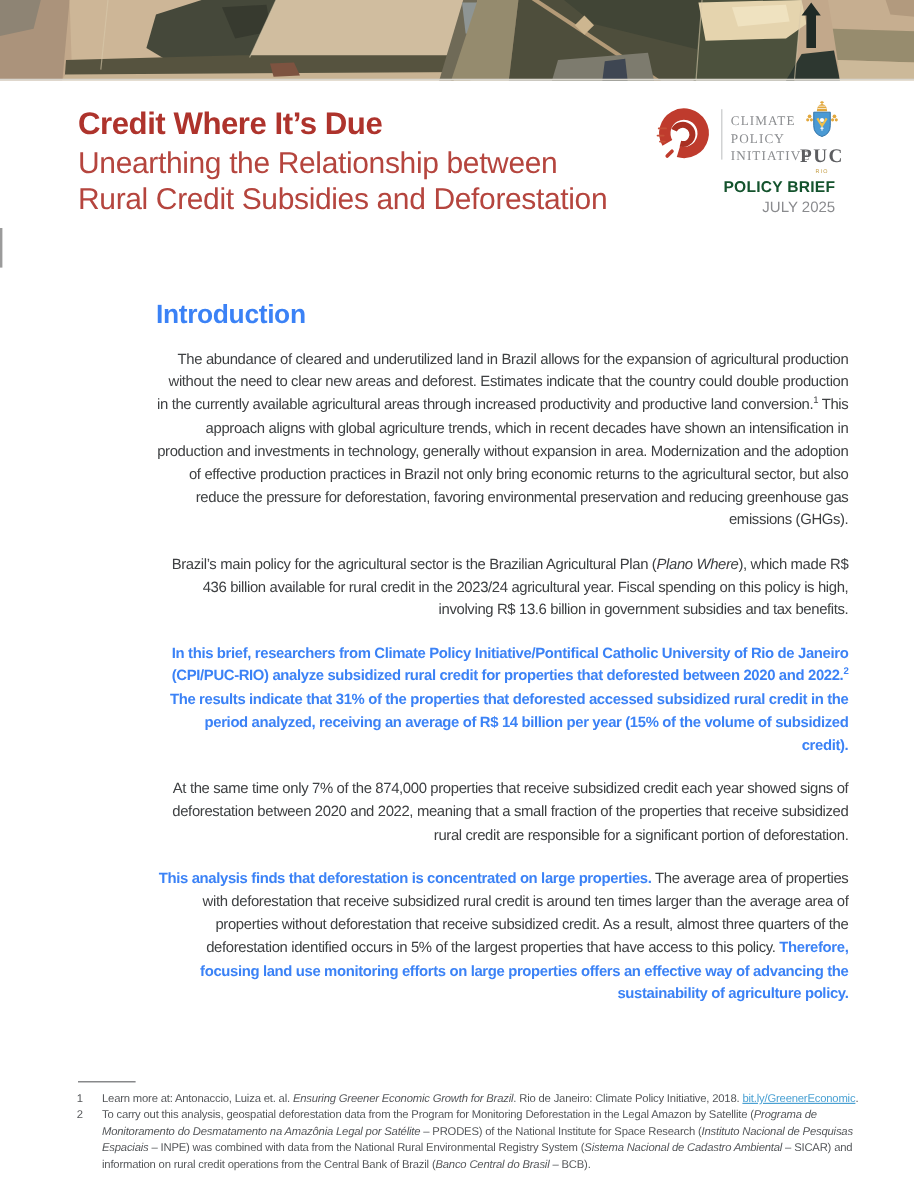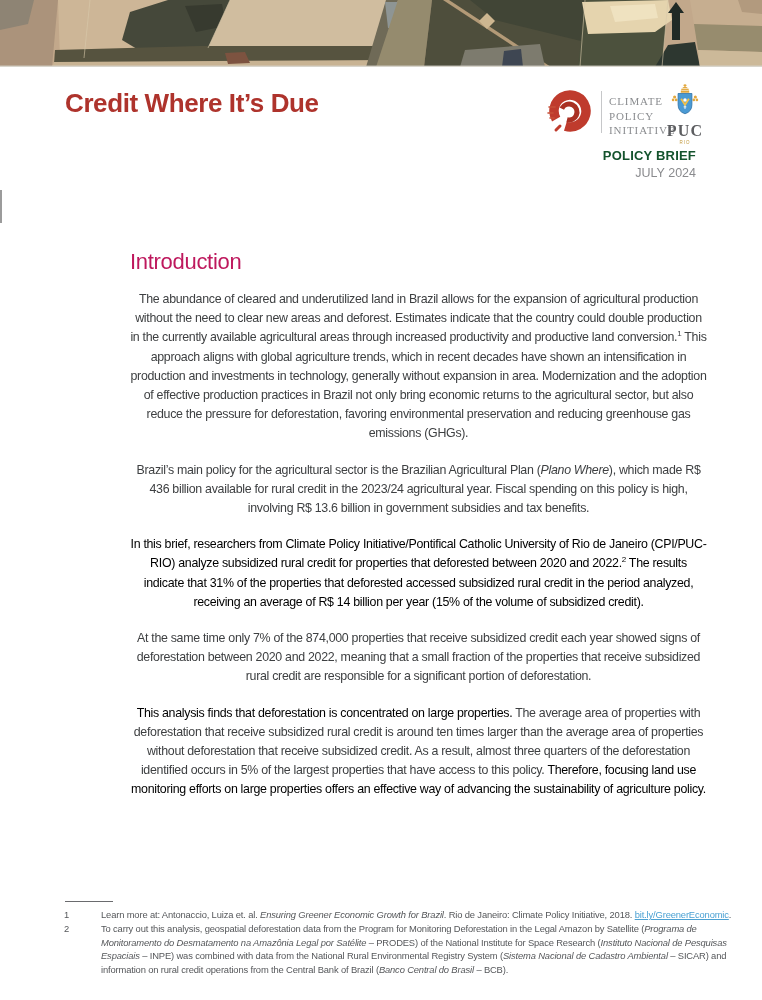--- a/index.html
+++ b/index.html
@@ -34,32 +34,32 @@
   .puc svg { display:block; margin:0 auto; }
   .puc-label { font-family:"Liberation Serif", serif; font-weight:bold; font-size:16px; letter-spacing:1.2px; color:#5c5d60; margin-top:0px; }
   .puc-sub { font-size:4.5px; letter-spacing:1px; color:#c2993d; }
 
   .meta { position:absolute; right:66px; top:148px; text-align:right; }
   .meta-type { font-size:13px; font-weight:bold; color:#14532d; letter-spacing:0.2px; }
   .meta-date { font-size:12.5px; color:#8a8b8e; margin-top:3px; }
 
   
   .main { position:absolute; left:130px; top:249px; width:577px; }
-  .section-heading { margin:0 0 15px 0; font-size:22px; line-height:26px; font-weight:normal; color:#be185d; letter-spacing:-0.3px; }
-  .main p { margin:0 0 17px 0; font-size:12.4px; letter-spacing:-0.3px; line-height:19.2px; color:#3e4042; text-align:center; }
-  .main p .b { font-weight:normal; color:#000000; }
+  .section-heading { margin:0 0 15px 0; font-size:22px; line-height:26px; font-weight:bold; color:#3b82f6; letter-spacing:-0.3px; }
+  .main p { margin:0 0 17px 0; font-size:12.4px; letter-spacing:-0.3px; line-height:19.2px; color:#3e4042; text-align:right; }
+  .main p .b { font-weight:bold; color:#3b82f6; }
   .main p .i { font-style:italic; }
   .sup { font-size:8px; vertical-align:super; line-height:0; }
 
   
   .footnotes { position:absolute; left:64px; top:901px; width:668px; color:#55575a; }
   .fn-rule { width:48px; height:0; border-top:1.4px solid #6a6b6e; margin:0 0 6px 1px; }
   .fn { display:flex; font-size:9.4px; letter-spacing:-0.15px; line-height:13.8px; }
   .fn-num { flex:0 0 21px; }
-  .fn-text { flex:1;margin-left:16px; }
+  .fn-text { flex:1; }
   .fn .i { font-style:italic; }
   a.link { color:#4ba1d3; text-decoration:underline; cursor:pointer; }
 </style>
 </head>
 <body>
 
 <div class="page">
 
   <div class="banner">
     <svg viewBox="0 0 762 67" preserveAspectRatio="none">
@@ -94,20 +94,24 @@
       <path d="M230,0 L208,48 M585,0 L580,67 M668,0 L662,67 M90,0 L84,58" stroke="#d8c9ab" stroke-width="1" fill="none" opacity="0.6"></path>
       <rect y="65.6" width="762" height="1.4" fill="#d8d5cc"></rect>
     </svg>
   </div>
 
   <div class="edge-tick"></div>
 
   <header>
     <div class="title-block">
       <h1 class="page-title">Credit Where It’s Due</h1>
+      <div class="page-subtitle">
+        <span>Unearthing the Relationship between</span><br>
+        <span>Rural Credit Subsidies and Deforestation</span>
+      </div>
     </div>
 
     <div class="logos">
       <span class="cpi-mark">
         <svg viewBox="0 0 46 46">
           <circle cx="24" cy="23" r="16" fill="none" stroke="#bf3b2d" stroke-width="9.5" pathLength="100" stroke-dasharray="88 12" transform="rotate(150 24 23)"></circle>
           <circle cx="23" cy="24" r="8" fill="none" stroke="#a93023" stroke-width="5" pathLength="100" stroke-dasharray="72 28" transform="rotate(205 23 24)"></circle>
           <path d="M3 19 h6 M2 25 h5 M4 30 h4" stroke="#c75039" stroke-width="1.6" stroke-linecap="round"></path>
           <path d="M14 38 L10 42" stroke="#bf3b2d" stroke-width="3" stroke-linecap="round"></path>
         </svg>
@@ -134,21 +138,21 @@
           <circle cx="17" cy="18.5" r="2" fill="#ffffff"></circle>
           <path d="M17 25 V29 M15.4 26.5 H18.6" stroke="#ffffff" stroke-width="1"></path>
         </svg>
         <div class="puc-label">PUC</div>
         <div class="puc-sub">RIO</div>
       </div>
     </div>
 
     <div class="meta">
       <div class="meta-type">POLICY BRIEF</div>
-      <div class="meta-date">JULY 2024</div>
+      <div class="meta-date">JULY 2025</div>
     </div>
   </header>
 
   <main class="main">
     <h2 class="section-heading">Introduction</h2>
     <div id="paragraphs">
         <p><span>The abundance of cleared and underutilized land in Brazil allows for the expansion of agricultural production without the need to clear new areas and deforest. Estimates indicate that the country could double production in the currently available agricultural areas through increased productivity and productive land conversion.</span><span class="sup">1</span><span> This approach aligns with global agriculture trends, which in recent decades have shown an intensification in production and investments in technology, generally without expansion in area. Modernization and the adoption of effective production practices in Brazil not only bring economic returns to the agricultural sector, but also reduce the pressure for deforestation, favoring environmental preservation and reducing greenhouse gas emissions (GHGs).</span></p>
         <p><span>Brazil’s main policy for the agricultural sector is the Brazilian Agricultural Plan (</span><span class="i">Plano Where</span><span>), which made R$ 436 billion available for rural credit in the 2023/24 agricultural year. Fiscal spending on this policy is high, involving R$ 13.6 billion in government subsidies and tax benefits.</span></p>
         <p><span class="b">In this brief, researchers from Climate Policy Initiative/Pontifical Catholic University of Rio de Janeiro (CPI/PUC-RIO) analyze subsidized rural credit for properties that deforested between 2020 and 2022.</span><span class="b sup">2</span><span class="b"> The results indicate that 31% of the properties that deforested accessed subsidized rural credit in the period analyzed, receiving an average of R$ 14 billion per year (15% of the volume of subsidized credit).</span></p>
         <p><span>At the same time only 7% of the 874,000 properties that receive subsidized credit each year showed signs of deforestation between 2020 and 2022, meaning that a small fraction of the properties that receive subsidized rural credit are responsible for a significant portion of deforestation.</span></p>

